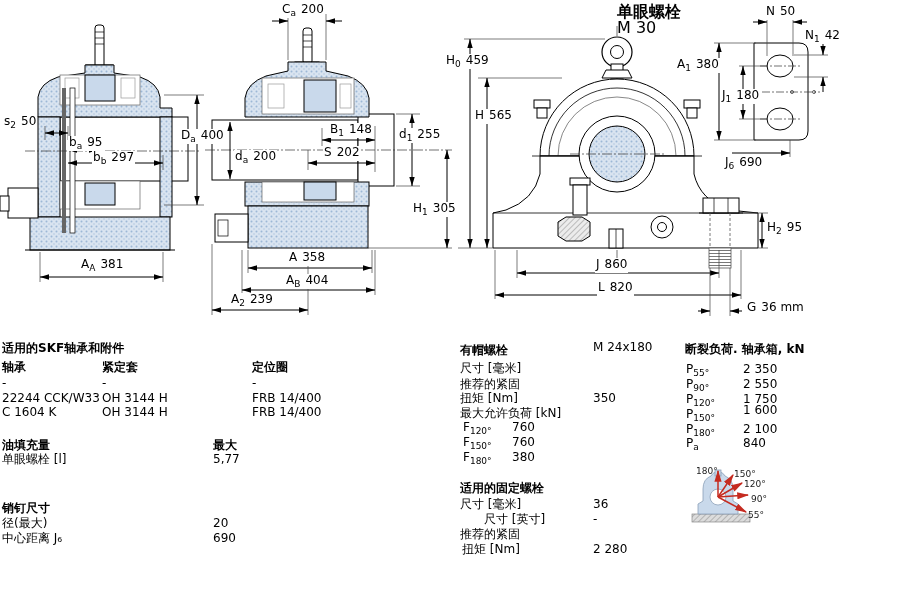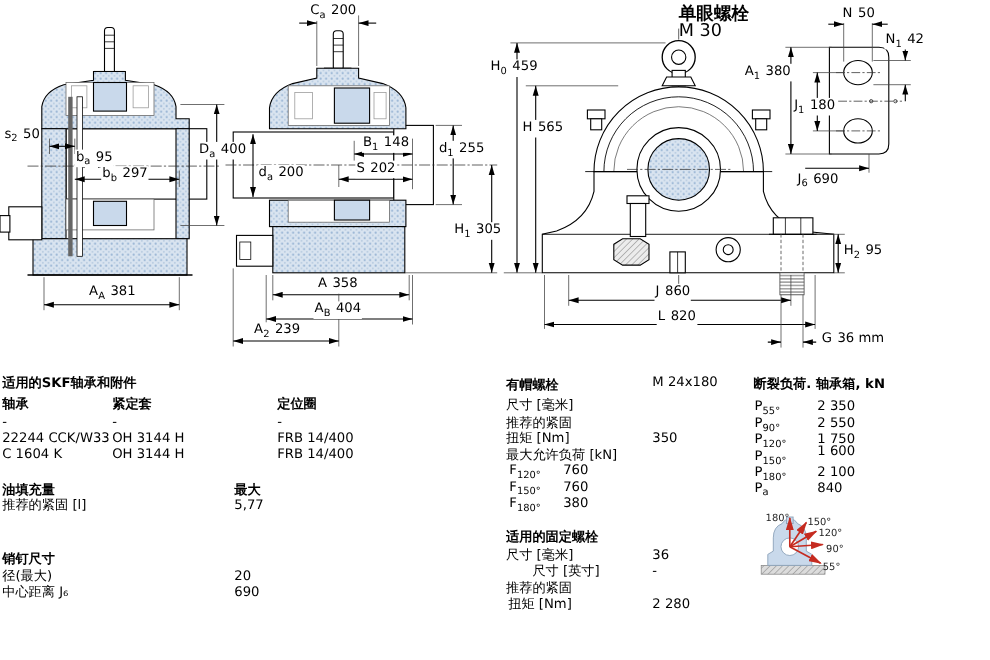--- a/index.html
+++ b/index.html
@@ -244,21 +244,21 @@
   <div class="t" style="left:102px;top:377px">-</div>
   <div class="t" style="left:252px;top:377px">-</div>
   <div class="t" style="left:2px;top:392px">22244 CCK/W33</div>
   <div class="t" style="left:102px;top:392px">OH 3144 H</div>
   <div class="t" style="left:252px;top:392px">FRB 14/400</div>
   <div class="t" style="left:2px;top:406px">C 1604 K</div>
   <div class="t" style="left:102px;top:406px">OH 3144 H</div>
   <div class="t" style="left:252px;top:406px">FRB 14/400</div>
   <div class="t b" style="left:2px;top:439px">油填充量</div>
   <div class="t b" style="left:213px;top:439px">最大</div>
-  <div class="t" style="left:2px;top:453px">推荐的紧固 [l]</div>
+  <div class="t" style="left:2px;top:453px">单眼螺栓 [l]</div>
   <div class="t" style="left:213px;top:453px">5,77</div>
   <div class="t b" style="left:2px;top:502px">销钉尺寸</div>
   <div class="t" style="left:2px;top:517px">径(最大)</div>
   <div class="t" style="left:213px;top:517px">20</div>
   <div class="t" style="left:2px;top:532px">中心距离 J₆</div>
   <div class="t" style="left:213px;top:532px">690</div>
 
   <div class="t b" style="left:460px;top:344px">有帽螺栓</div>
   <div class="t" style="left:460px;top:362px">尺寸 [毫米]</div>
   <div class="t" style="left:593px;top:341px">M 24x180</div>

